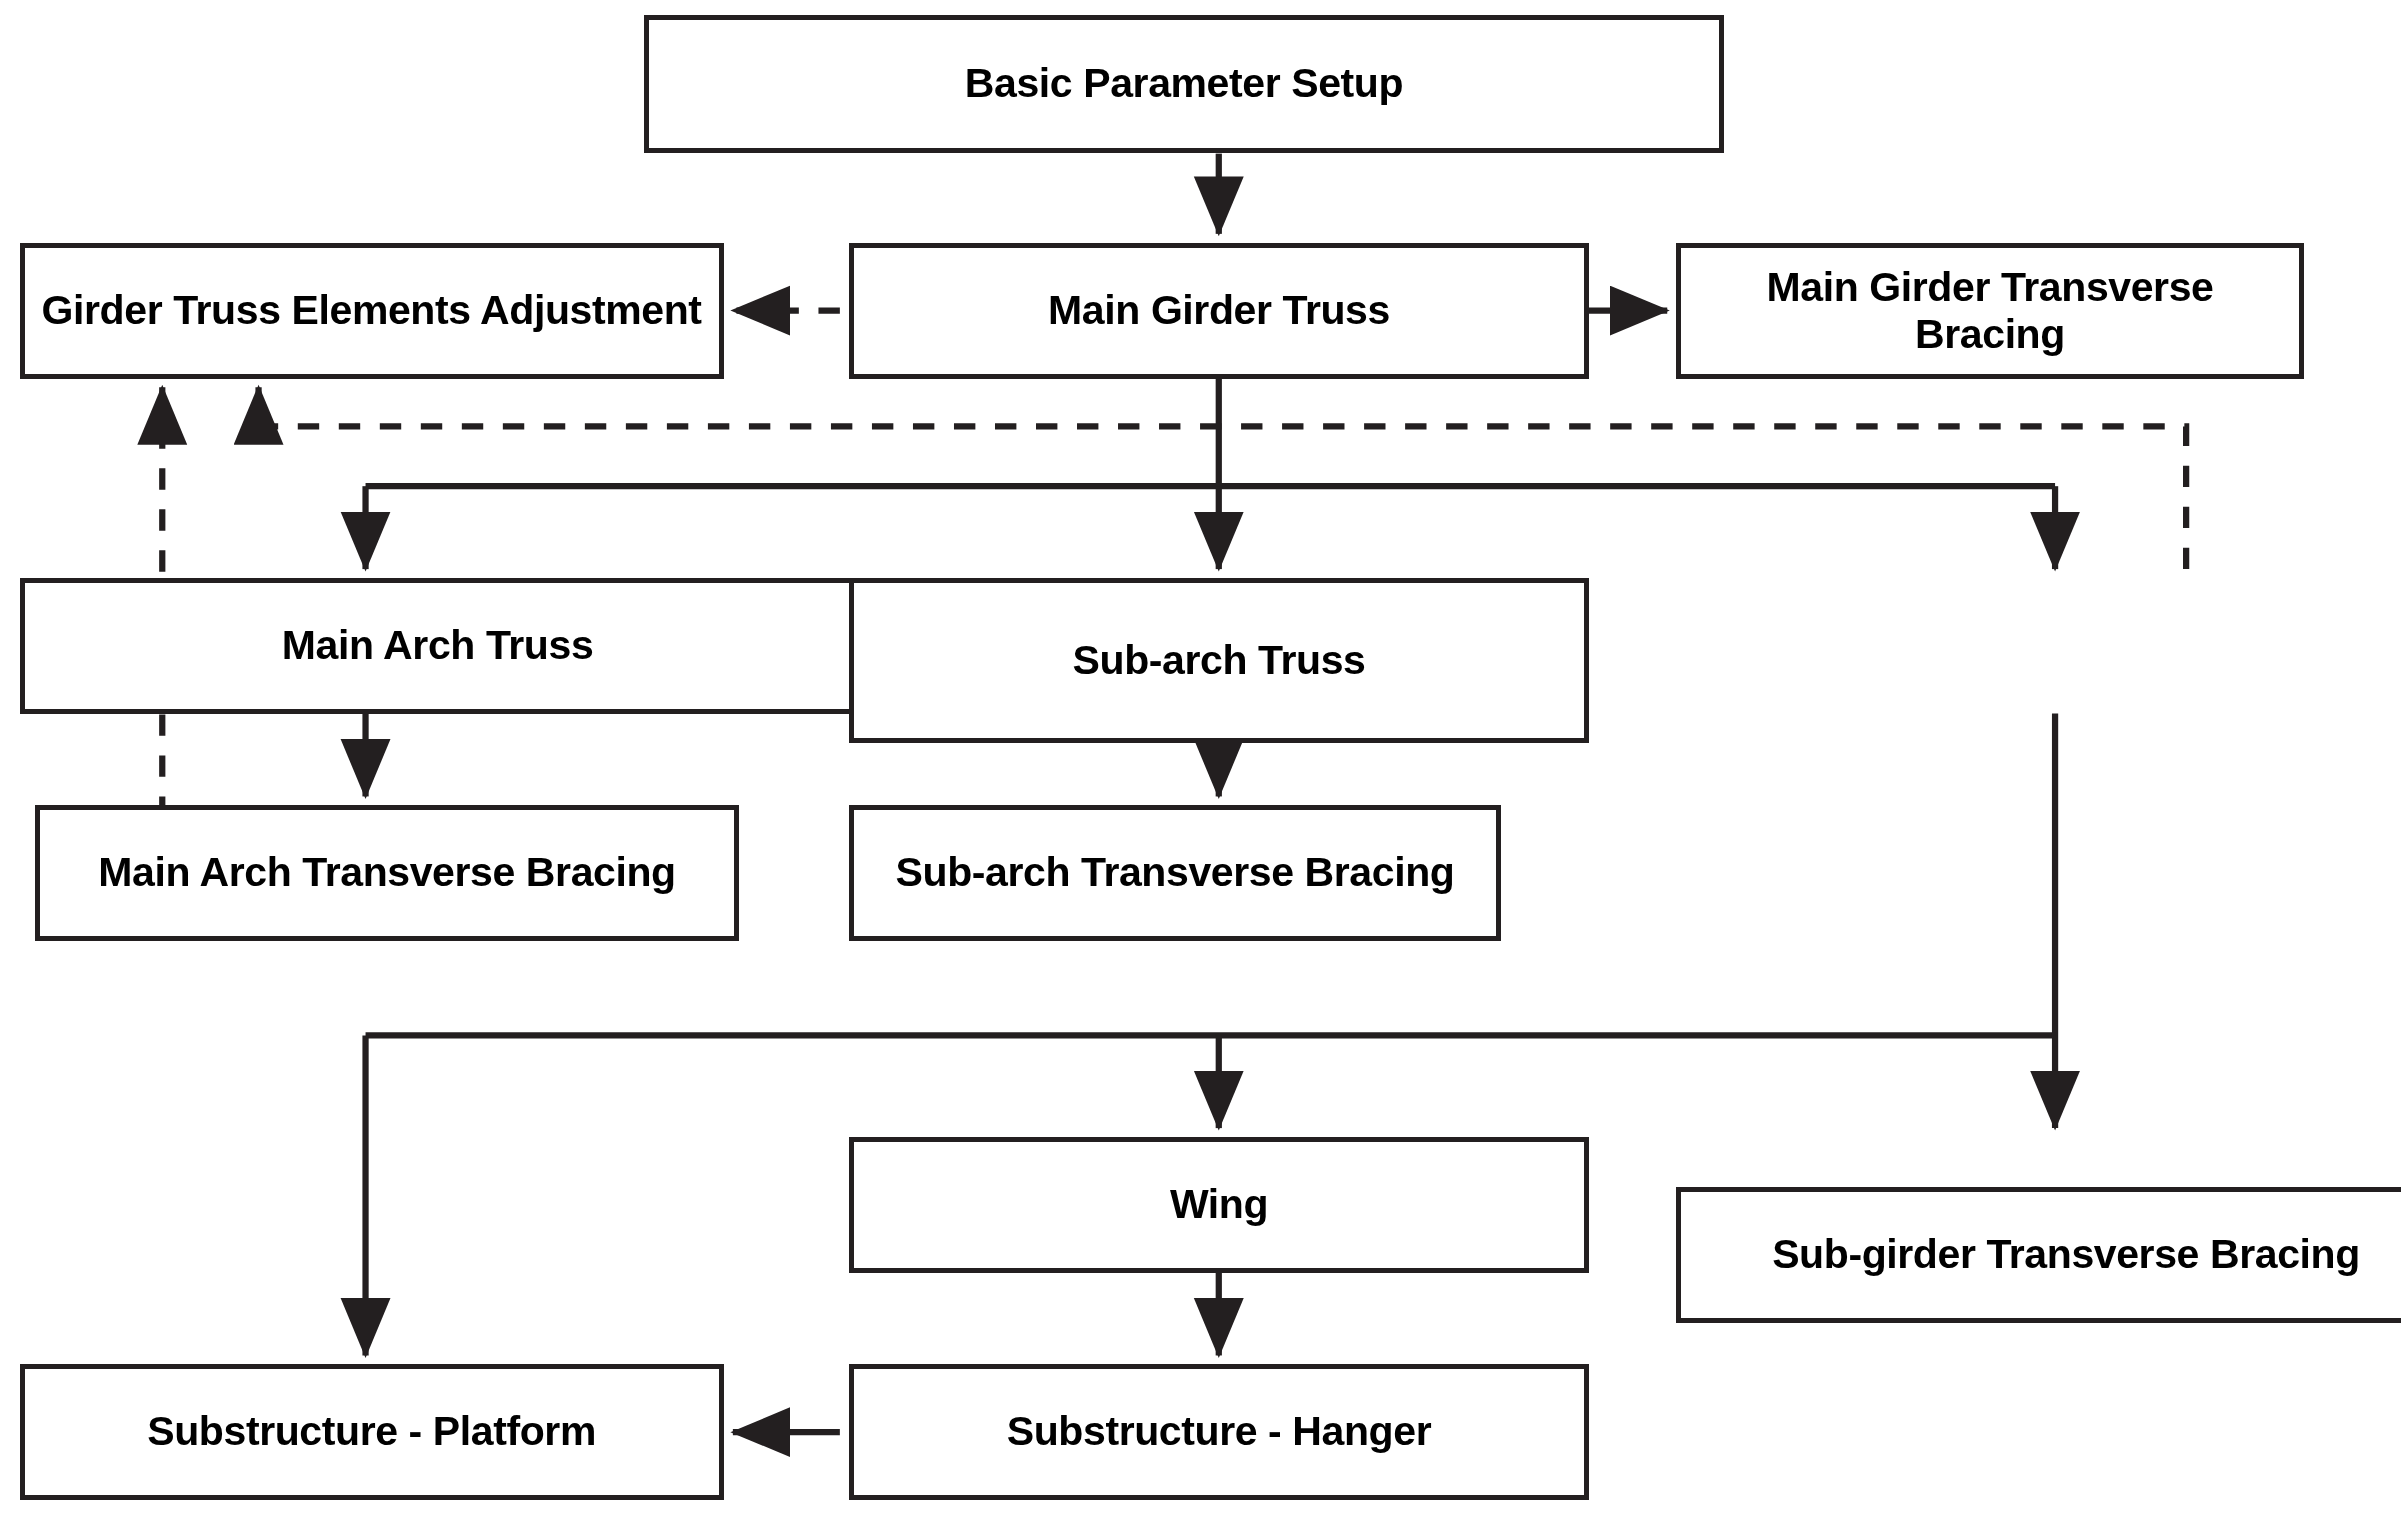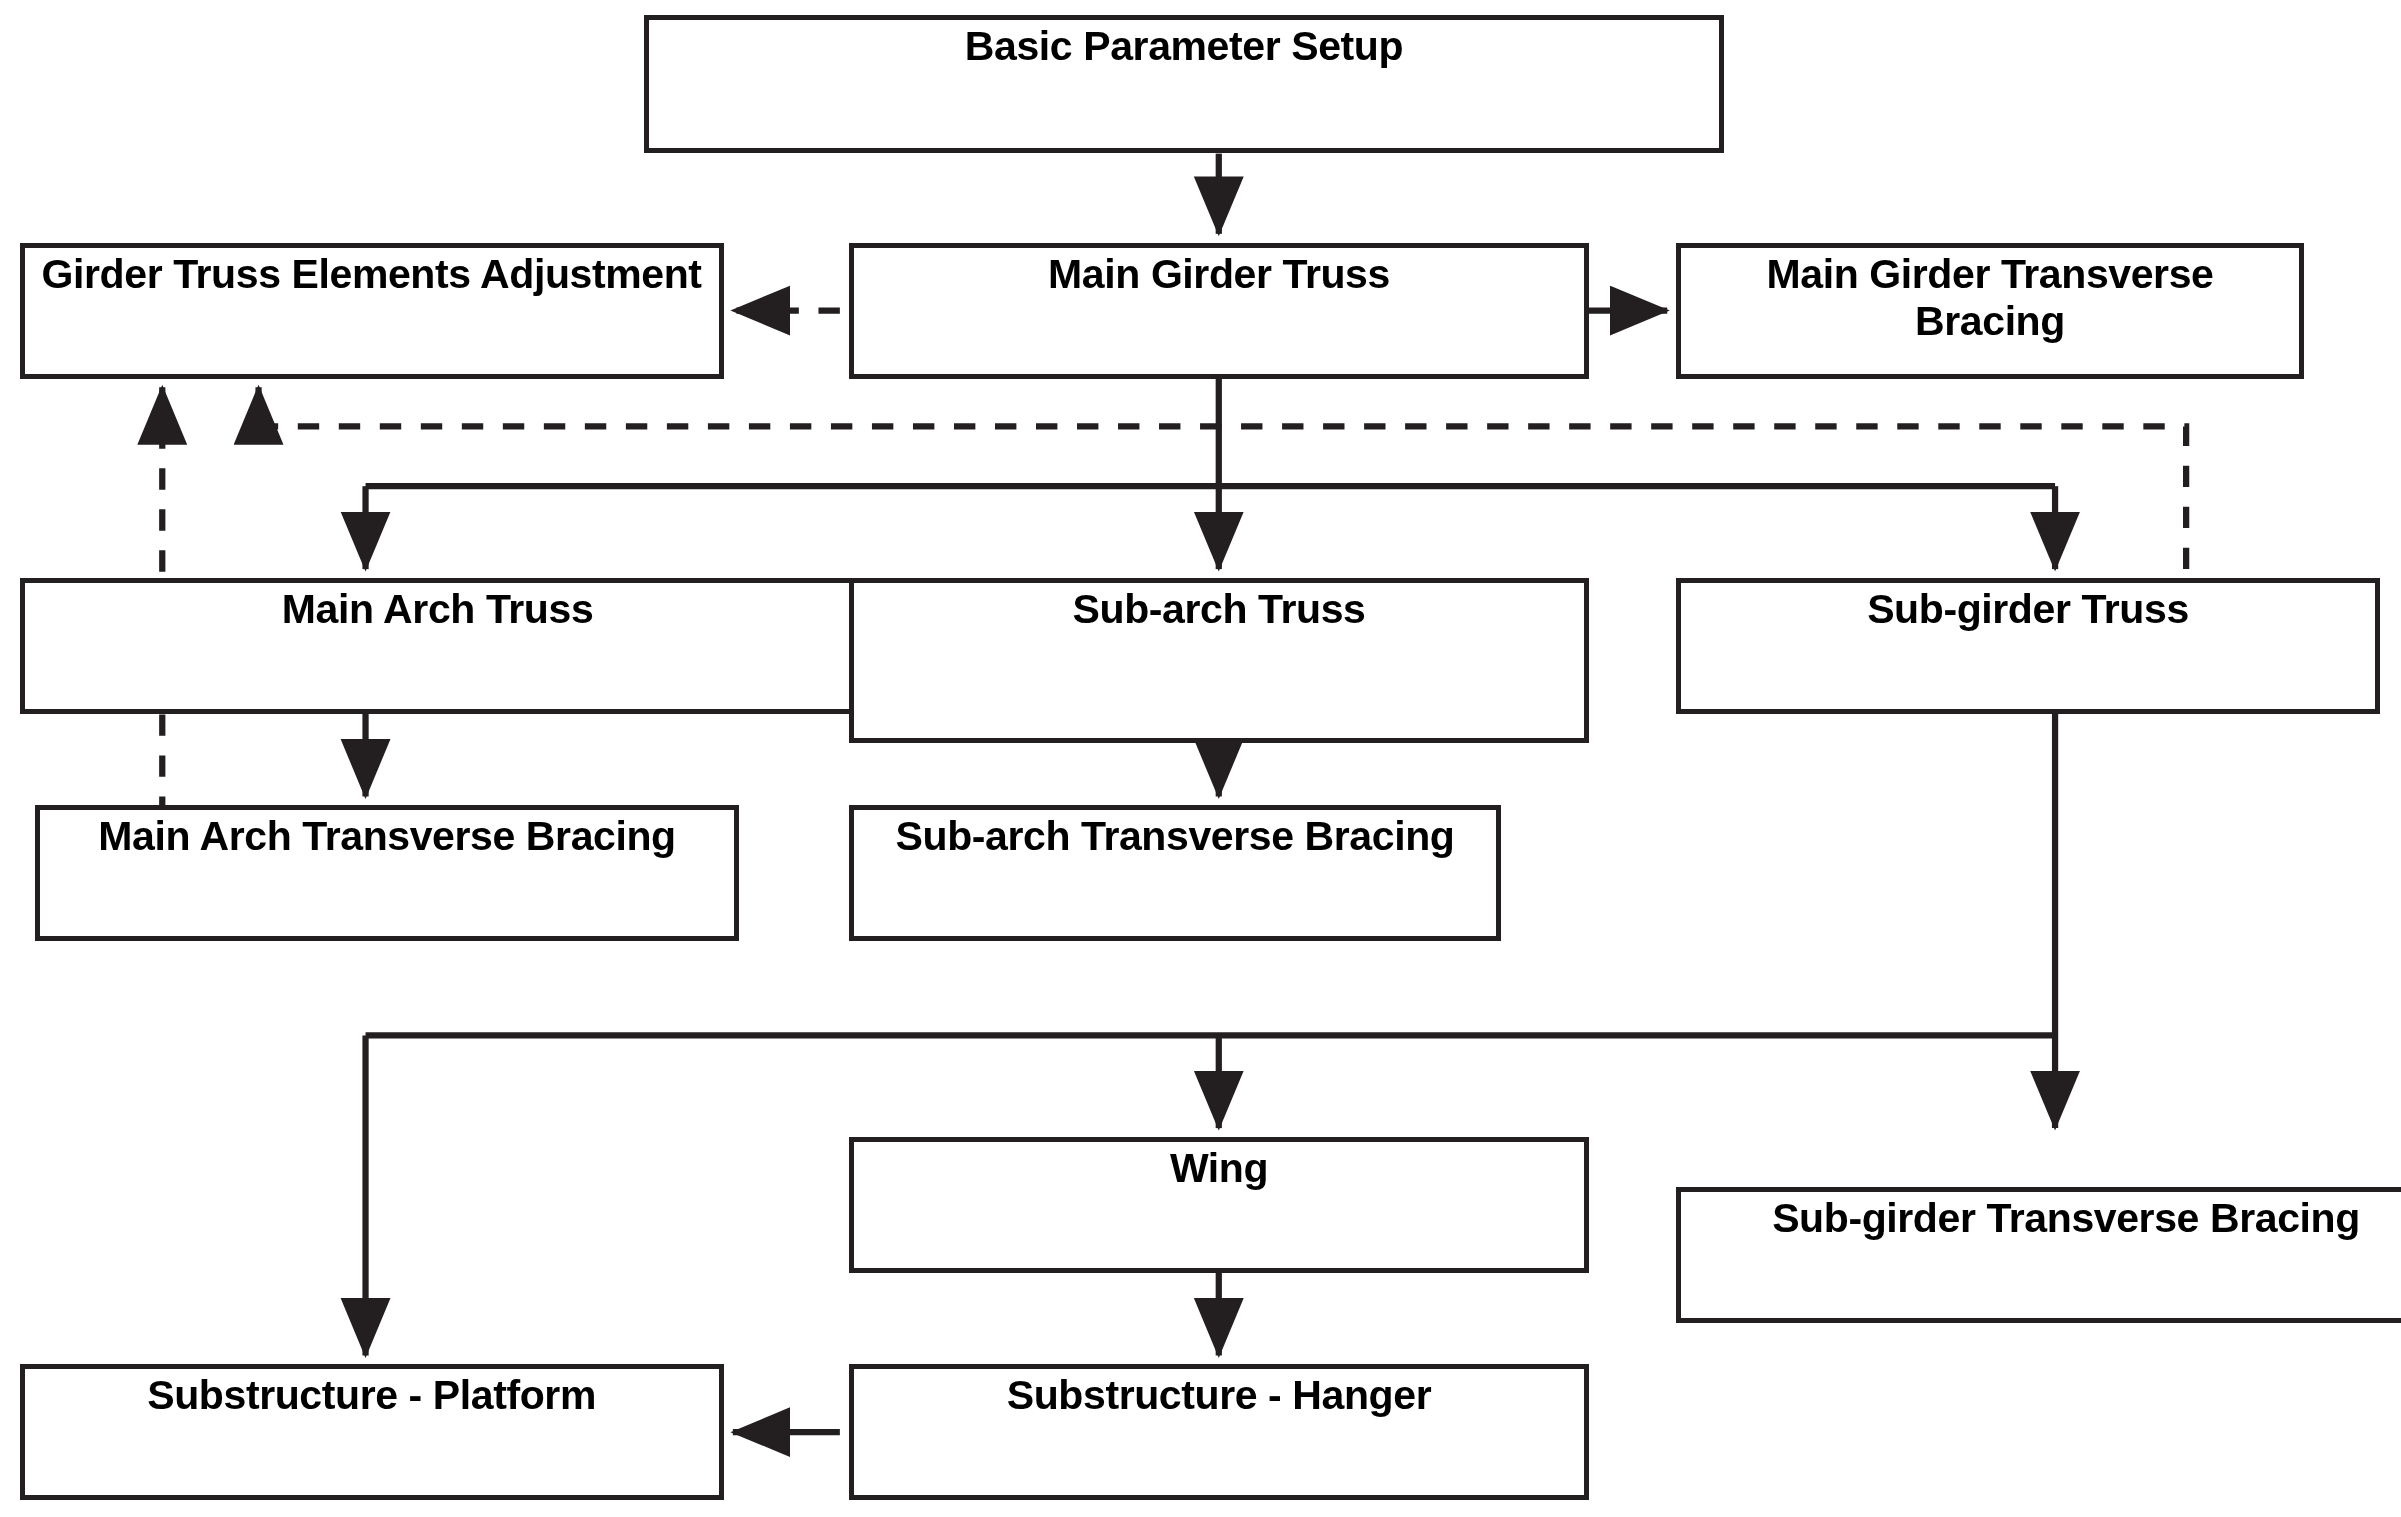--- a/index.html
+++ b/index.html
@@ -9,28 +9,28 @@
     background:#ffffff;
     font-family:"Liberation Sans", sans-serif;
     overflow:hidden;
   }
   svg#wires{position:absolute;left:0;top:0;width:2401px;height:1518px;}
   .node{
     position:absolute;
     box-sizing:border-box;
     background:#ffffff;
     border:5.4px solid #231f20;
-    display:flex;align-items:flex-start;justify-content:center;
+    display:flex;align-items:center;justify-content:center;
     text-align:center;
     color:#000000;
     font-weight:bold;
     font-size:41px;
     line-height:1.15;
     letter-spacing:-0.4px;
-    padding:3px 9px;
+    padding:12px 9px;
   }
   .node span{display:block;width:100%;}
 </style>
 </head>
 <body>
 
 <div id="stage">
 
   <svg id="wires" viewBox="0 0 2693 1702" xmlns="http://www.w3.org/2000/svg">
     <defs>
@@ -98,23 +98,20 @@
   </div>
 
   <div class="node" style="left:19.6px;top:578px;width:836px;height:136px;">
     <span>Main Arch Truss</span>
   </div>
 
   <div class="node" style="left:849px;top:578px;width:740px;height:165px;">
     <span>Sub-arch Truss</span>
   </div>
 
-  <div class="node" style="left:1676px;top:578px;width:704px;height:136px;">
-    <span>Sub-girder Truss</span>
-  </div>
 
   <div class="node" style="left:35px;top:805px;width:704px;height:136px;">
     <span>Main Arch Transverse Bracing</span>
   </div>
 
   <div class="node" style="left:849px;top:805px;width:652px;height:136px;">
     <span>Sub-arch Transverse Bracing</span>
   </div>
 
   <div class="node" style="left:849px;top:1137px;width:740px;height:136px;">

